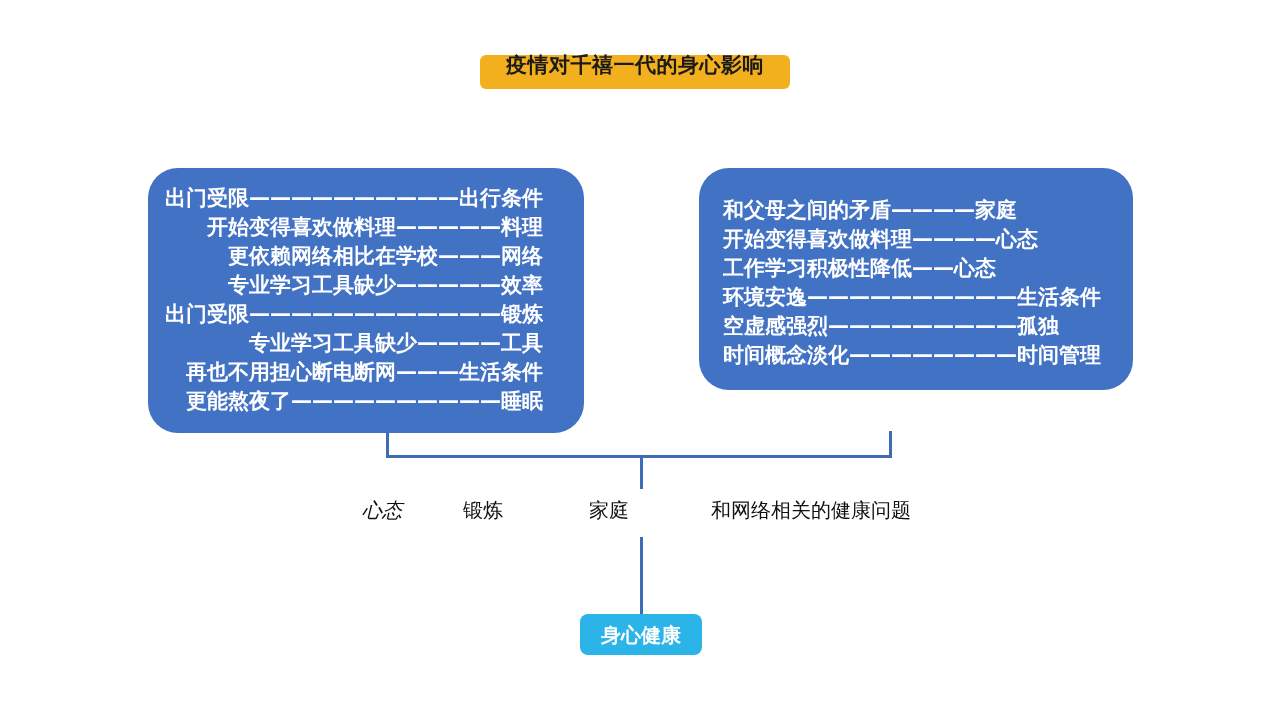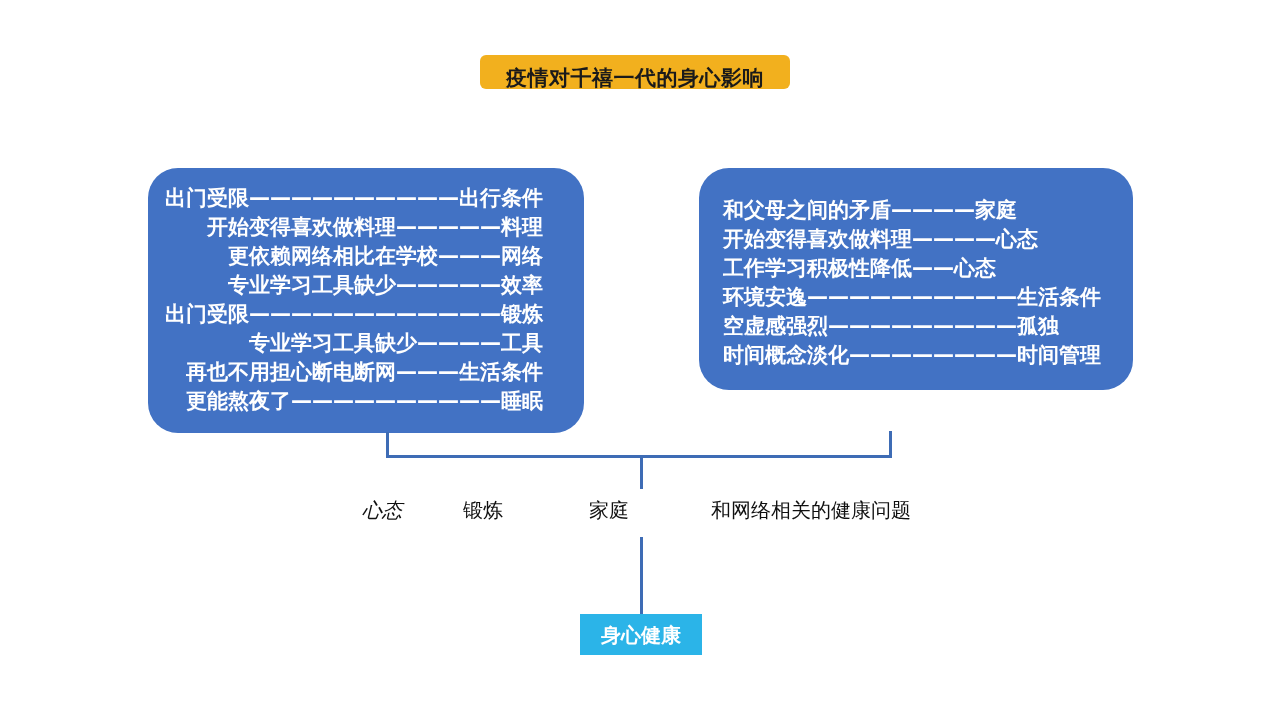--- a/index.html
+++ b/index.html
@@ -25,21 +25,21 @@
   
   .title-banner {
     position: absolute;
     left: 480px;
     top: 55px;
     width: 310px;
     height: 34px;
     background: #F2B01E;
     border-radius: 6px;
     display: flex;
-    align-items: flex-end;
+    align-items: flex-start;
     justify-content: center;
     box-sizing: border-box;
   }
   .title-banner .title-text {
     font-size: 21px;
     font-weight: 700;
     color: #1a1a1a;
     letter-spacing: 0.5px;
     line-height: 1;
     white-space: nowrap;
@@ -138,21 +138,21 @@
   .mid-4 { left: 711px; }
 
   
   .cyan-box {
     position: absolute;
     left: 580px;
     top: 614px;
     width: 122px;
     height: 41px;
     background: #2BB4E8;
-    border-radius: 0;
+    border-radius: 8px;
     display: flex;
     align-items: center;
     justify-content: center;
     box-sizing: border-box;
   }
   .cyan-box .cyan-text {
     font-size: 20px;
     font-weight: 600;
     color: #ffffff;
     white-space: nowrap;

